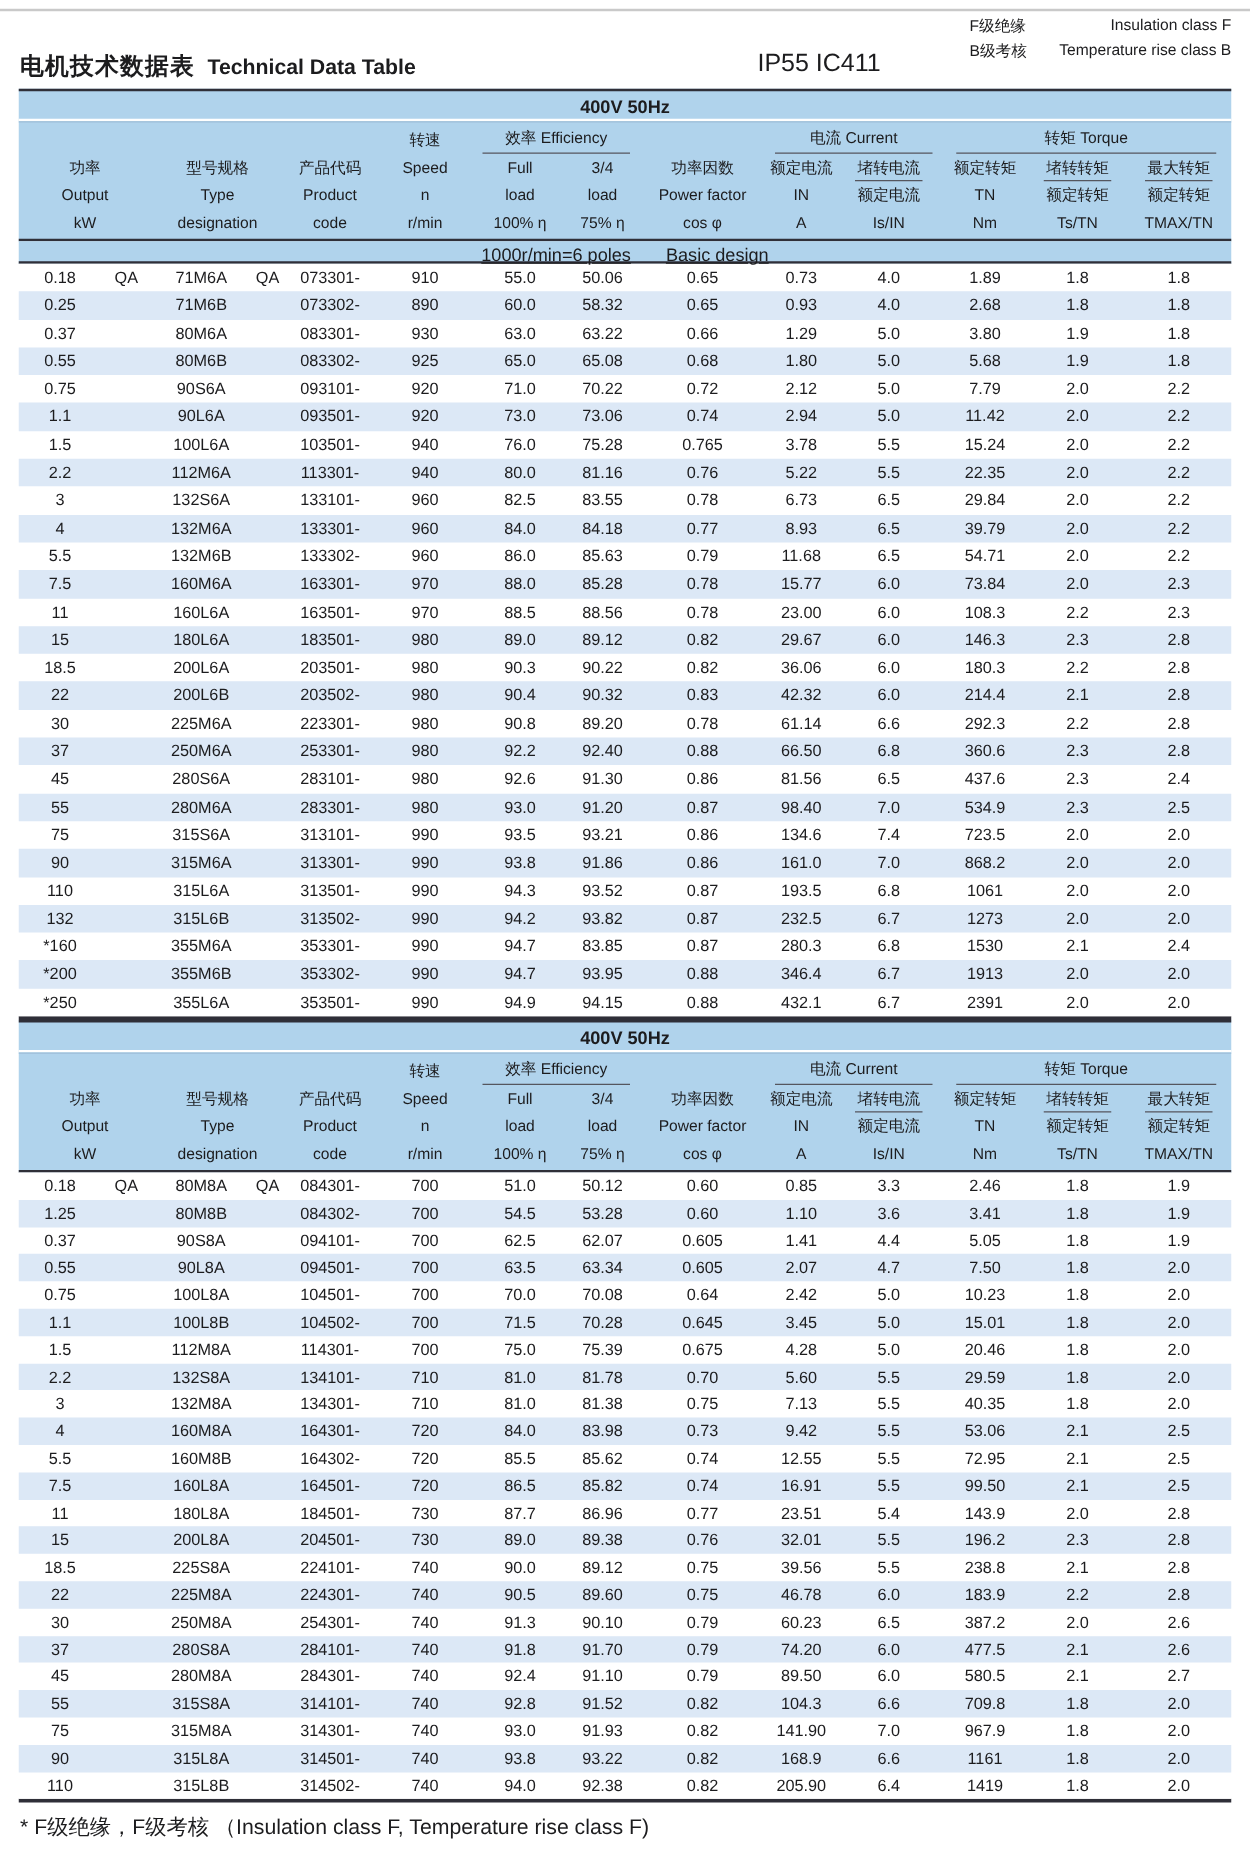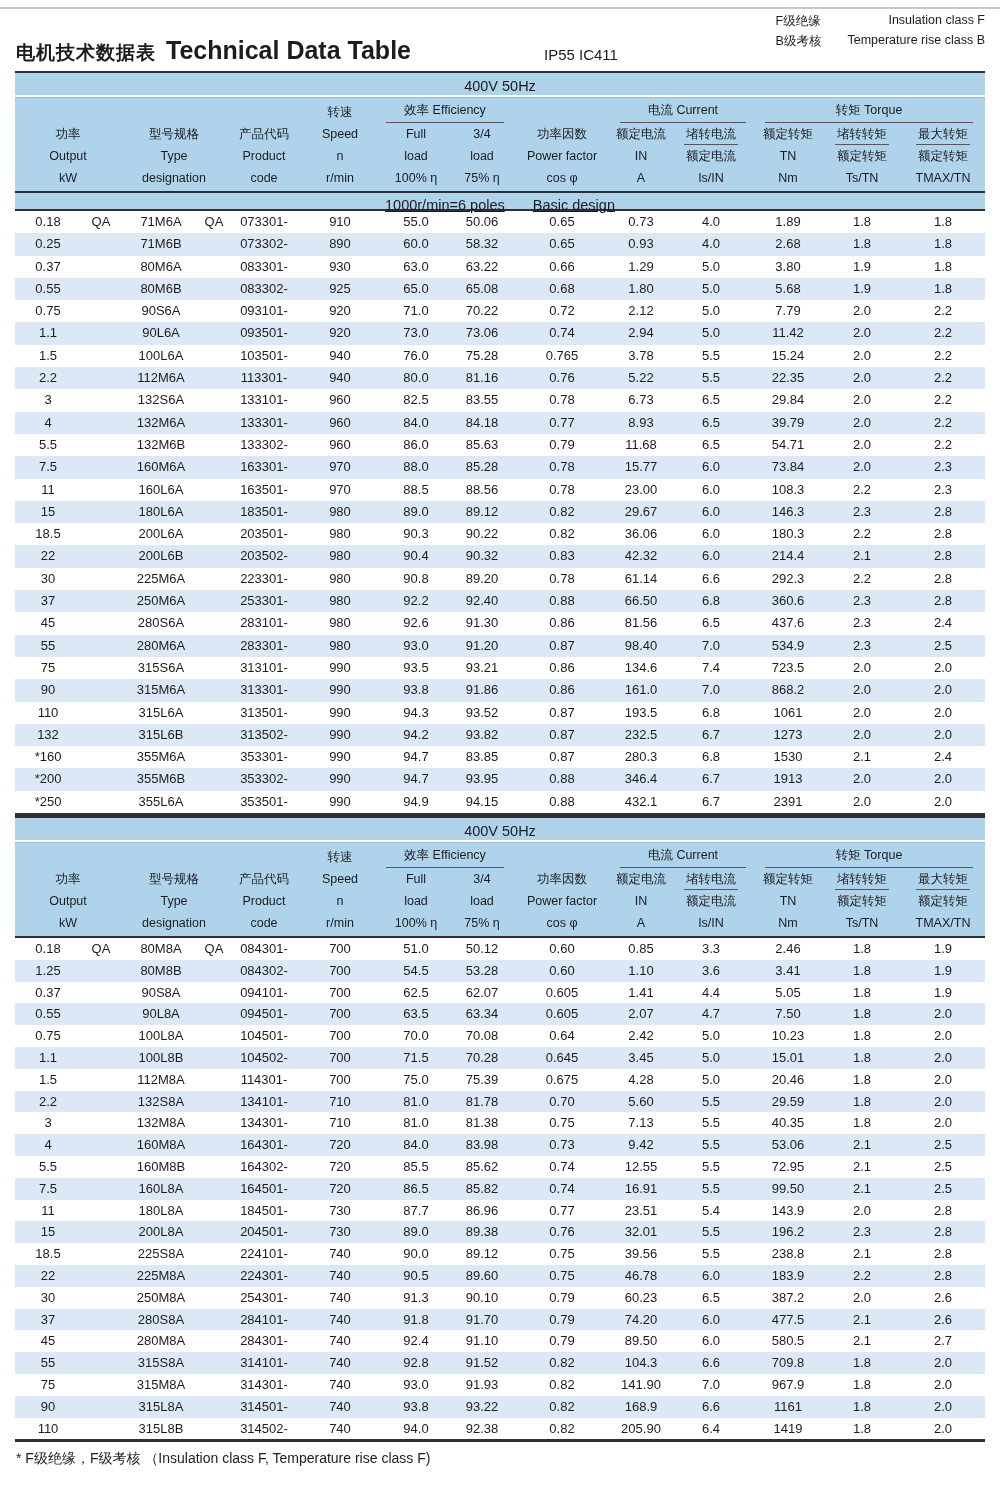--- a/index.html
+++ b/index.html
@@ -14,30 +14,31 @@
   body{
     width:1000px;height:1498px;
     font-family:"Liberation Sans","DejaVu Sans",sans-serif;
     color:var(--text);
     position:relative;overflow:hidden;
   }
   .topline{border-top:2px solid #c9c9c9;margin-top:7px;}
   .titlebar{position:relative;height:62px;}
   .title-group{position:absolute;left:16px;bottom:5px;white-space:nowrap;}
   .title-zh{font-size:19px;font-weight:bold;letter-spacing:1px;}
-  .title-en{font-size:25px;font-weight:bold;margin-left:10px;}
-  .ip-rating{position:absolute;left:544px;bottom:8px;font-size:15px;}
+  .title-en{font-size:17px;font-weight:bold;margin-left:10px;}
+  .ip-rating{position:absolute;left:606px;bottom:8px;font-size:20px;}
   .class-block{position:absolute;right:15px;top:4px;display:grid;grid-template-columns:auto auto;column-gap:26px;row-gap:3px;font-size:12.5px;}
   .class-block .en{text-align:right;}
   .mtable{margin:0 15px;width:970px;border-bottom:3px solid var(--dark);}
   .voltage-band{
     border-top:2.5px solid var(--dark);
     background:var(--blue);
     height:26px;line-height:26px;text-align:center;font-size:14.5px;
     border-bottom:2px solid #fff;
+    font-weight:bold;
   }
   .thead{
     display:grid;grid-template-columns:var(--cols);
     background:var(--blue);
     border-top:1px solid #9dbdd8;
     padding:3px 0 2px;
     font-size:12.5px;
     border-bottom:2px solid var(--dark);
   }
   .hcell{display:flex;flex-direction:column;align-items:center;justify-content:flex-end;}
@@ -57,21 +58,21 @@
     border-bottom:2px solid var(--dark);
     text-decoration:underline;
   }
   .pole-band .gap{display:inline-block;width:28px;}
   .tbody{background:#fff;}
   .row{display:grid;grid-template-columns:var(--cols);}
   .t0 .row{height:22.3px;line-height:22.3px;}
   .t1 .row{height:21.8px;line-height:21.8px;}
   .tbody .row:nth-child(even){background:var(--stripe);}
   .cell{text-align:center;font-size:13px;white-space:nowrap;}
-  .footnote{margin:8px 0 0 16px;font-size:14px;}
+  .footnote{margin:8px 0 0 16px;font-size:17px;}
 </style>
 </head>
 <body>
 
 <div class="topline"></div>
 
 <div class="titlebar">
   <div class="title-group">
     <span class="title-zh">电机技术数据表</span><span class="title-en">Technical Data Table</span>
   </div>

